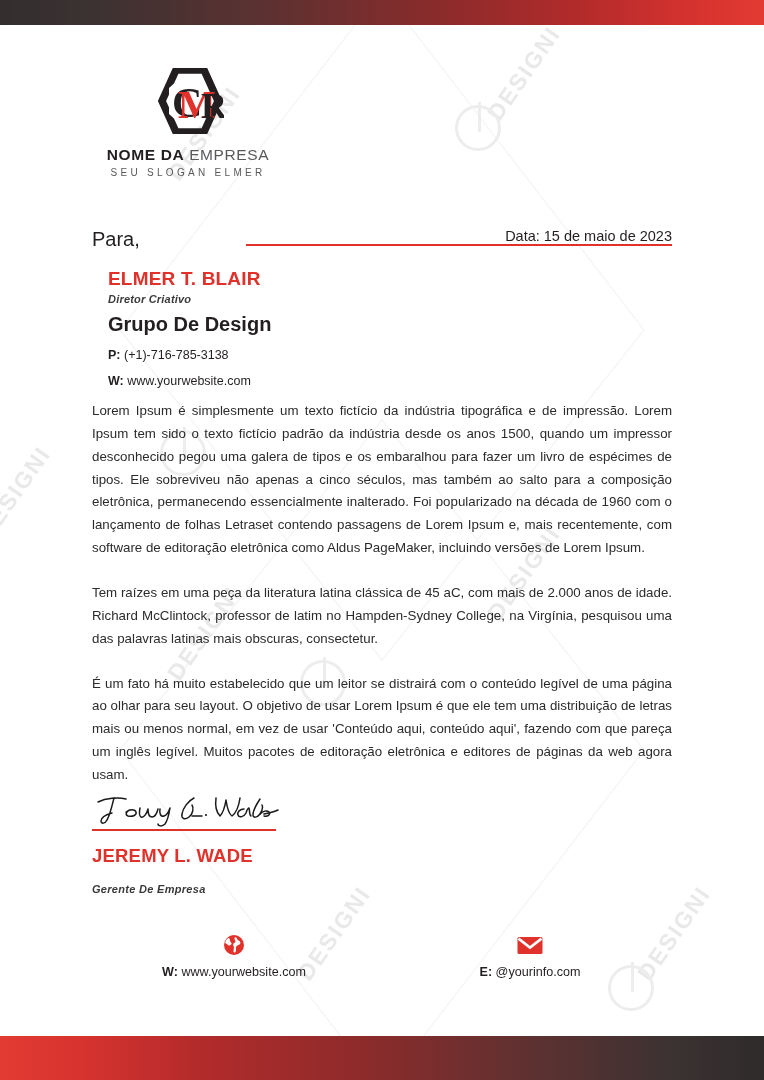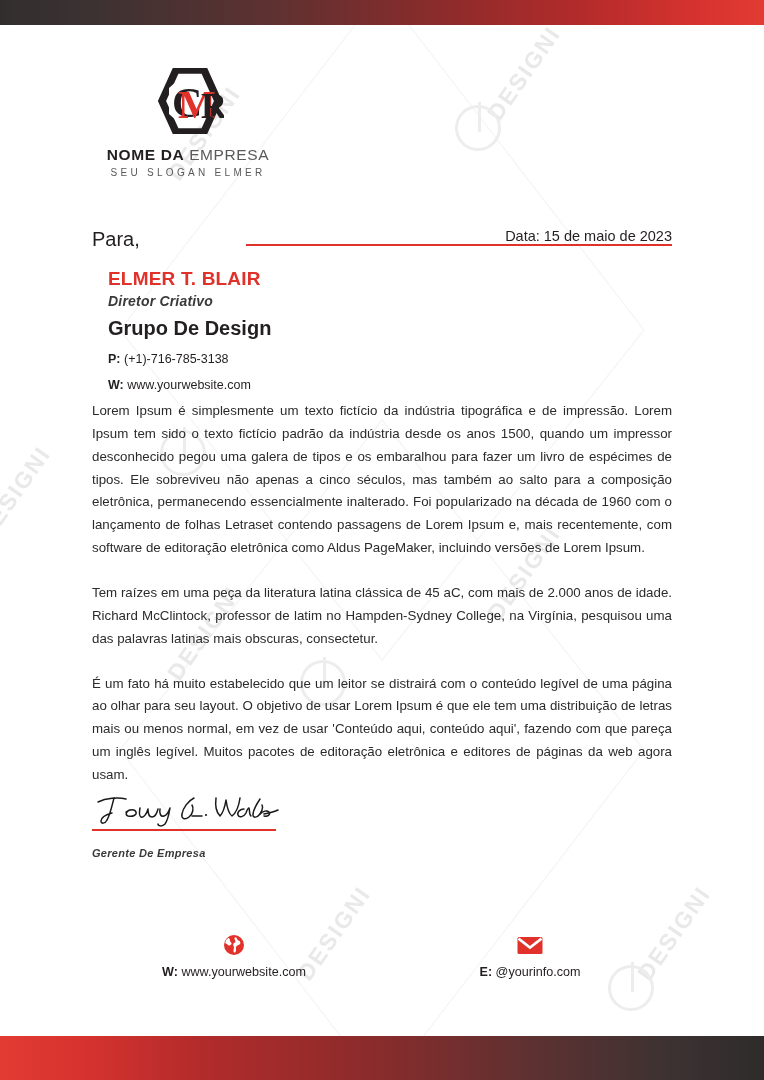--- a/index.html
+++ b/index.html
@@ -85,21 +85,21 @@
   }
   .date-label {
     position:absolute; right:92px; top:228px;
     font-size:14.5px; color:#231f20; font-weight:400; white-space:nowrap;
   }
   .recipient { position:absolute; left:108px; top:268px; }
   .rcp-name {
     font-size:19px; font-weight:700; color:#e0312a; letter-spacing:.2px;
   }
   .rcp-role {
-    margin-top:3px; font-size:14px; font-style:italic; font-weight:600; color:#3a3a3a;
+    margin-top:3px; font-size:11px; font-style:italic; font-weight:600; color:#3a3a3a;
     letter-spacing:.2px;
   }
   .rcp-company {
     margin-top:8px; font-size:20px; font-weight:700; color:#231f20;
   }
   .rcp-line {
     margin-top:12px; font-size:12.5px; color:#231f20; font-weight:400;
   }
   .rcp-line b { font-weight:700; }
 
@@ -218,20 +218,21 @@
           <path d="M100 23 L110 23"></path>
           <circle cx="114" cy="22" r="1.1" fill="#1a1a1a" stroke="none"></circle>
           <path d="M124 5 C123 13 125 20 128 23 C131 20 133 13 134 7 C135 14 137 21 140 23 C144 20 147 12 148 5"></path>
           <path d="M152 16 C148 16 145 19 146 22 C147 25 152 24 154 20 C155 17 156 15 157 15 C158 18 157 22 159 23"></path>
           <path d="M168 6 C164 12 161 19 161 22 C161 25 165 25 168 21 C170 18 171 14 170 12"></path>
           <path d="M168 21 C171 18 175 17 177 19 C179 21 176 24 172 23"></path>
           <path d="M172 21 C177 20 182 19 186 17"></path>
         </g>
       </svg>
       <div class="sign-rule"></div>
+      <div class="sign-name">JEREMY L. WADE</div>
       <div class="sign-role">Gerente De Empresa</div>
     </div>
 
     <div class="footer">
 
 
       <div class="contact">
         <div class="ico">
           <svg width="22" height="22" viewBox="0 0 22 22">
             <circle cx="11" cy="11" r="10" fill="#e0312a"></circle>

